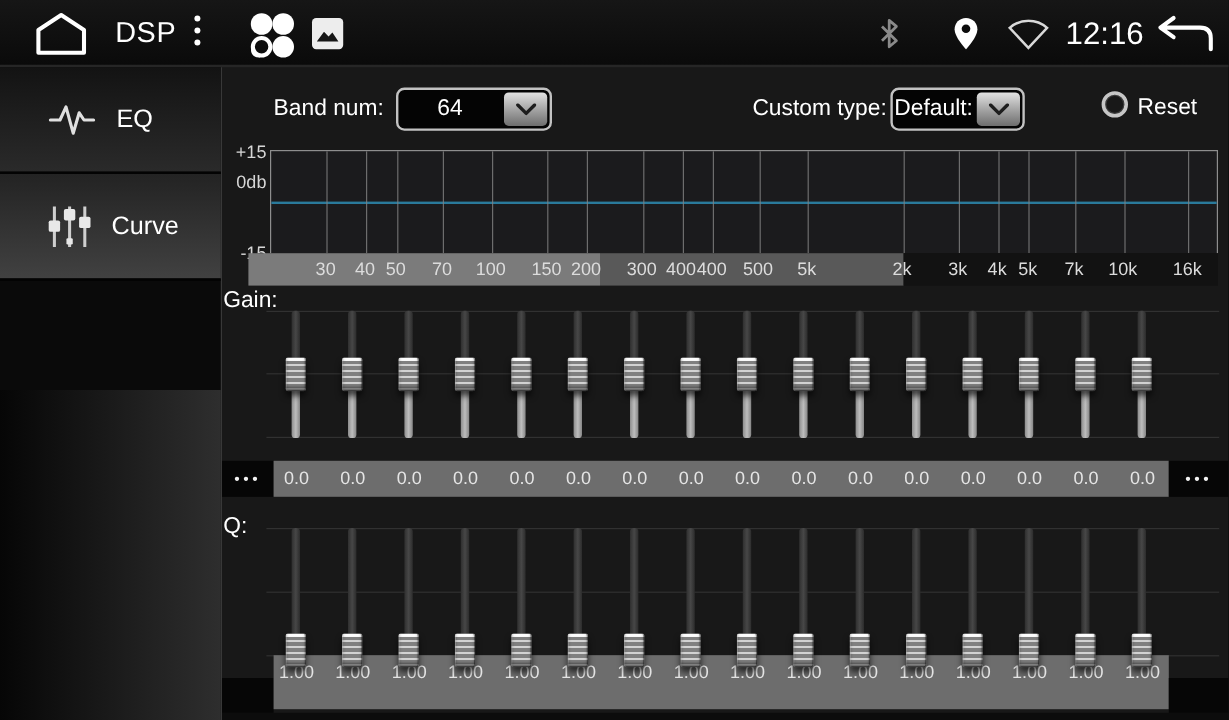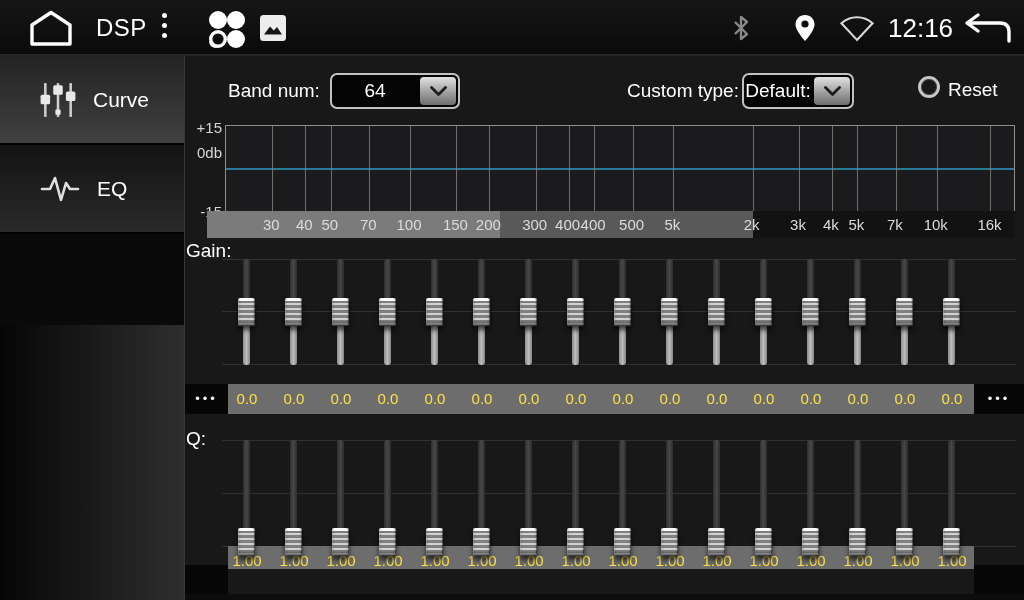--- a/index.html
+++ b/index.html
@@ -49,21 +49,21 @@
   .track-dark{position:absolute;width:7px;border-radius:3px 3px 0 0;background:linear-gradient(90deg,#2f2f2f,#474747,#2c2c2c);z-index:2;cursor:pointer}
   .track-light{position:absolute;width:7px;border-radius:0 0 3px 3px;background:linear-gradient(90deg,#8d8d8d,#bdbdbd,#868686);z-index:2;cursor:pointer}
   .thumb{position:absolute;width:17px;height:28px;border-radius:2px;z-index:3;cursor:grab;
     background:linear-gradient(180deg,rgba(255,255,255,.95) 0 3px,rgba(255,255,255,0) 3px),
                repeating-linear-gradient(180deg,#d2d2d2 0 2px,#808080 2px 5px),#9a9a9a;
     box-shadow:0 4px 5px rgba(0,0,0,.65), inset 0 -3px 3px rgba(0,0,0,.55),
                inset 1px 0 0 rgba(255,255,255,.35), inset -1px 0 0 rgba(0,0,0,.35)}
 
   
   .val-strip{position:absolute;background:#6d6d6d}
-  .val{position:absolute;transform:translateX(-50%);color:#fde047;font-size:15px}
+  .val{position:absolute;transform:translateX(-50%);color:#e5e5e5;font-size:15px}
   .more-btn{position:absolute;background:#060606;color:#f2f2f2;text-align:center;
     letter-spacing:3px;font-size:13px;cursor:pointer}
   .bottom-gap{position:absolute;left:185px;top:594px;width:839px;height:6px;background:#0c0c0c}
 </style>
 </head>
 <body>
 
 <div id="stage">
 
   <div class="topbar">
@@ -98,37 +98,37 @@
     <svg class="abs" style="left:838px;top:16px" width="38" height="27" viewBox="0 0 36 26">
       <path d="M18 23 L3 7 A22.5 22.5 0 0 1 33 7 Z" fill="none" stroke="#d9d9d9" stroke-width="2"></path>
     </svg>
     <span class="abs tb-time" style="left:888px">12:16</span>
     <svg class="abs" style="left:962px;top:11px" width="52" height="34" viewBox="0 0 52 34">
       <path d="M16 4 L5 12 L16 20 M5 12 H38 Q47 12 47 21 V30" fill="none" stroke="#fff" stroke-width="3.4" stroke-linecap="round" stroke-linejoin="round"></path>
     </svg>
   </div>
 
   <div class="sidebar">
+    <div class="side-item">
+      <svg width="40" height="32" viewBox="0 0 40 32">
+        <polyline points="2,16 10,16 15,5 21,27 26,10 30,16 38,16" fill="none" stroke="#e0e0e0" stroke-width="2.6" stroke-linejoin="round" stroke-linecap="round"></polyline>
+      </svg>
+      <span>EQ</span>
+    </div>
     <div class="side-item selected">
       <svg width="36" height="38" viewBox="0 0 34 36">
         <line x1="5" y1="2" x2="5" y2="34" stroke="#cfcfcf" stroke-width="2.4"></line>
         <line x1="17" y1="2" x2="17" y2="34" stroke="#cfcfcf" stroke-width="2.4"></line>
         <line x1="29" y1="2" x2="29" y2="34" stroke="#cfcfcf" stroke-width="2.4"></line>
         <rect x="0.5" y="13" width="9" height="9" rx="1.5" fill="#e8e8e8"></rect>
         <rect x="12.5" y="4" width="9" height="9" rx="1.5" fill="#e8e8e8"></rect>
         <rect x="14.5" y="27" width="5" height="5" rx="1" fill="#e8e8e8"></rect>
         <rect x="24.5" y="10" width="9" height="9" rx="1.5" fill="#e8e8e8"></rect>
       </svg>
       <span>Curve</span>
-    </div>
-    <div class="side-item">
-      <svg width="40" height="32" viewBox="0 0 40 32">
-        <polyline points="2,16 10,16 15,5 21,27 26,10 30,16 38,16" fill="none" stroke="#e0e0e0" stroke-width="2.6" stroke-linejoin="round" stroke-linecap="round"></polyline>
-      </svg>
-      <span>EQ</span>
     </div>
     <div class="side-panel"></div>
   </div>
 
   <span class="lbl" style="left:228px;top:80px">Band num:</span>
   <div class="dropdown" style="left:330px;top:73px;width:130px">
     <span class="dd-value">64</span>
     <span class="dd-btn">
       <svg width="17" height="11" viewBox="0 0 17 11">
         <polyline points="1.5,1.5 8.5,8.5 15.5,1.5" fill="none" stroke="#1e1e1e" stroke-width="2.8" stroke-linecap="round" stroke-linejoin="round"></polyline>
@@ -205,21 +205,21 @@
       <span class="val" style="left: 724px;">0.0</span>
     </div>
   <div class="more-btn" style="left:974px;top:384px;width:50px;height:30px;line-height:30px">•••</div>
 
   <span class="lbl" style="left:186px;top:428px">Q:</span>
   <div class="guide" style="top:440px"></div>
   <div class="guide" style="top:493px"></div>
   <div class="guide" style="top:546px"></div>
 
   <div class="more-btn" style="left:185px;top:565px;width:43px;height:29px;line-height:29px"></div>
-  <div class="val-strip" style="left:228px;top:546px;width:746px;height:23px;line-height:29px">
+  <div class="val-strip" style="left:228px;top:546px;width:746px;height:45px;line-height:29px">
       <span class="val" style="left: 19px;">1.00</span>
       <span class="val" style="left: 66px;">1.00</span>
       <span class="val" style="left: 113px;">1.00</span>
       <span class="val" style="left: 160px;">1.00</span>
       <span class="val" style="left: 207px;">1.00</span>
       <span class="val" style="left: 254px;">1.00</span>
       <span class="val" style="left: 301px;">1.00</span>
       <span class="val" style="left: 348px;">1.00</span>
       <span class="val" style="left: 395px;">1.00</span>
       <span class="val" style="left: 442px;">1.00</span>

